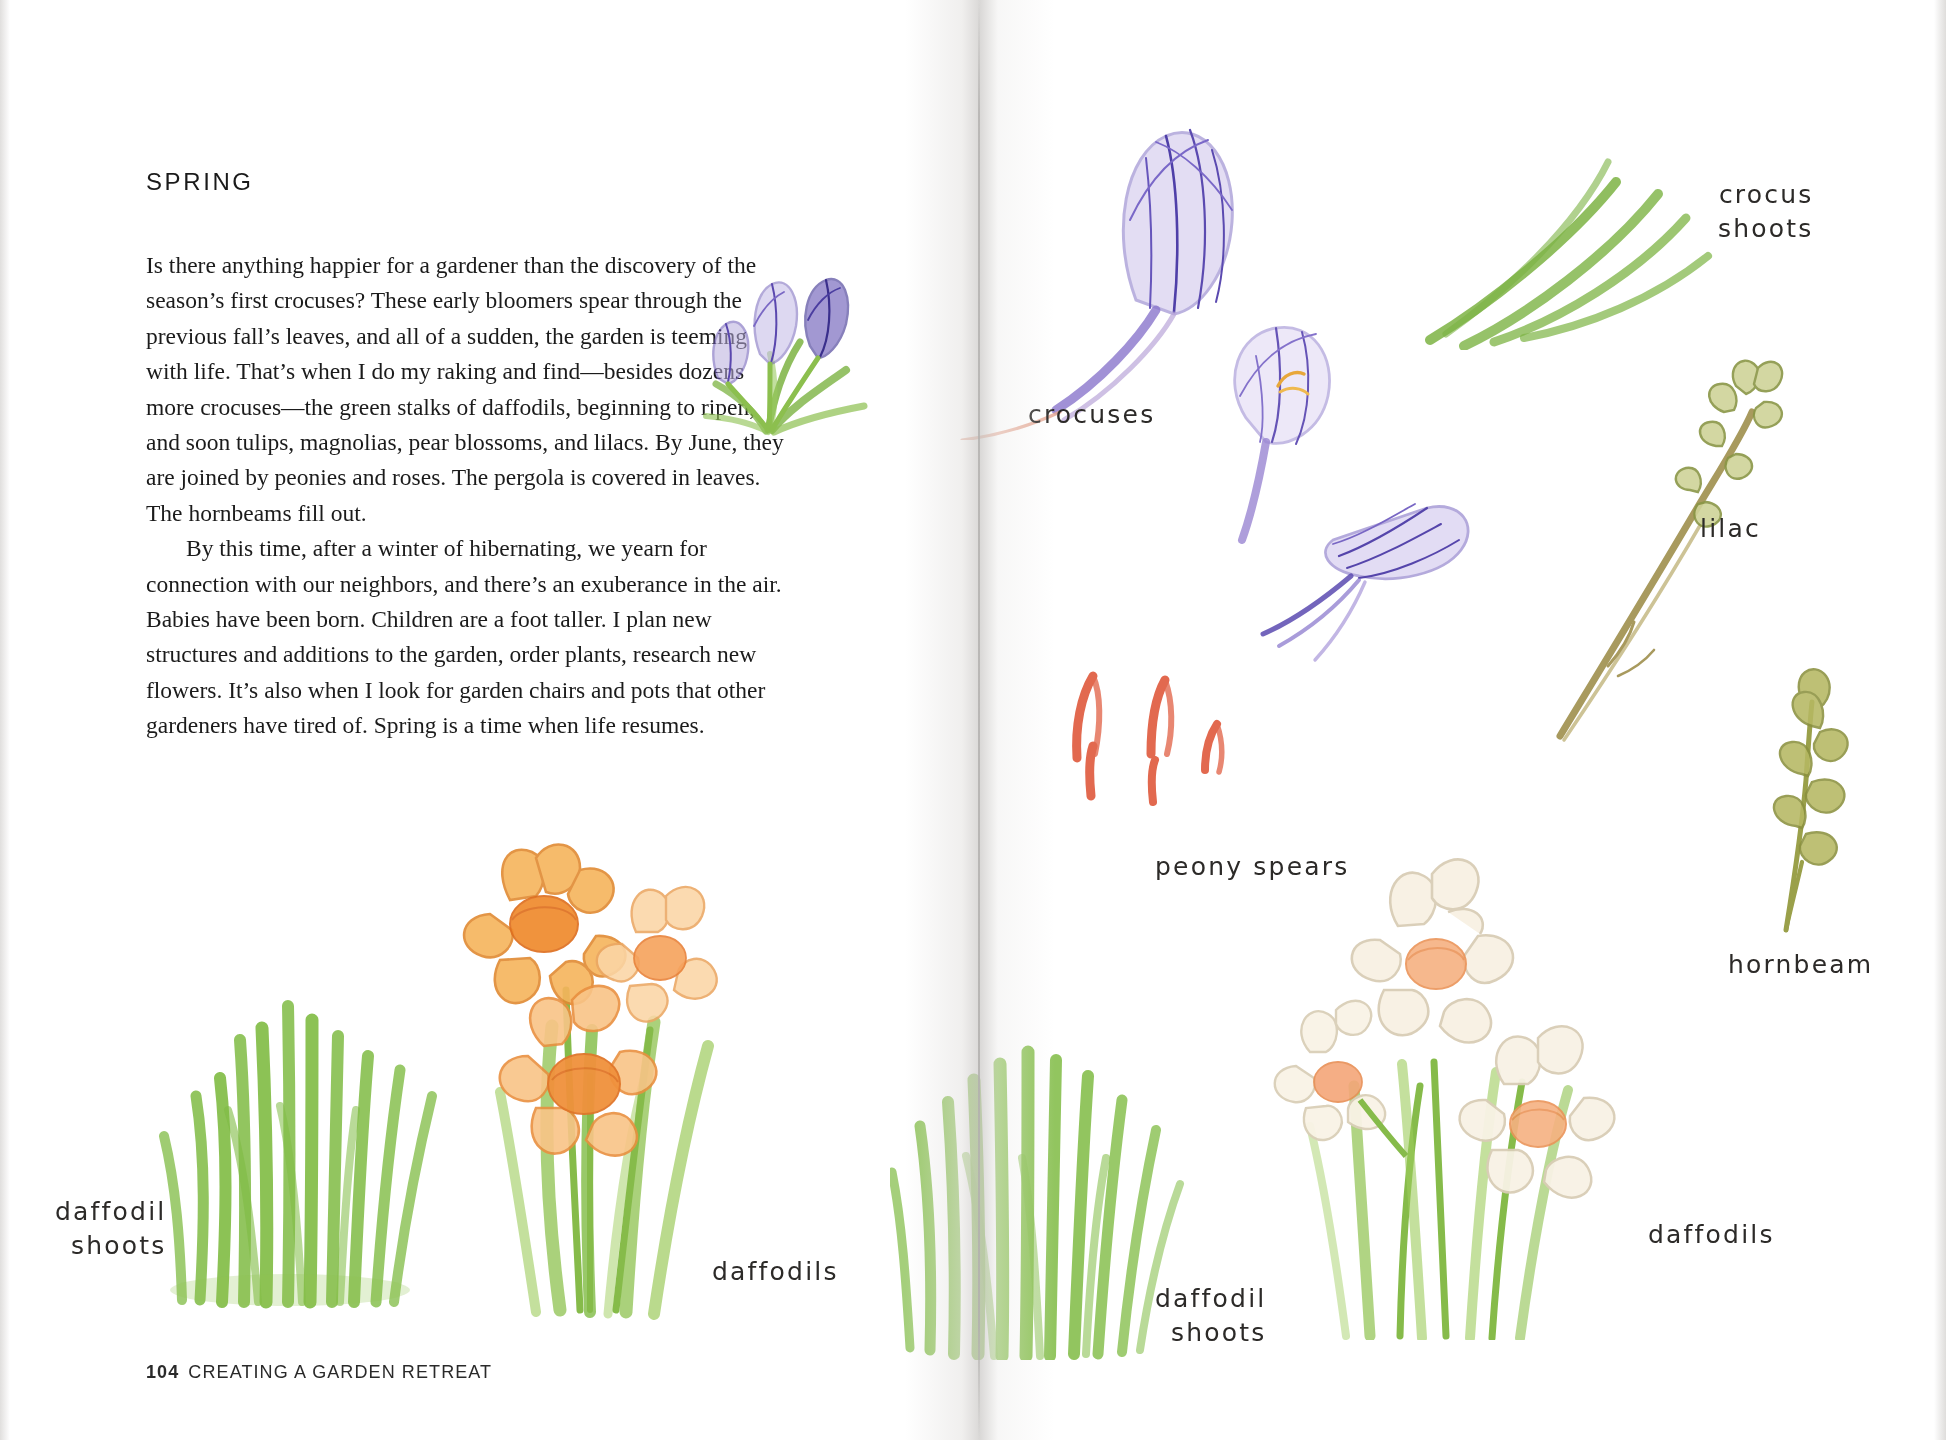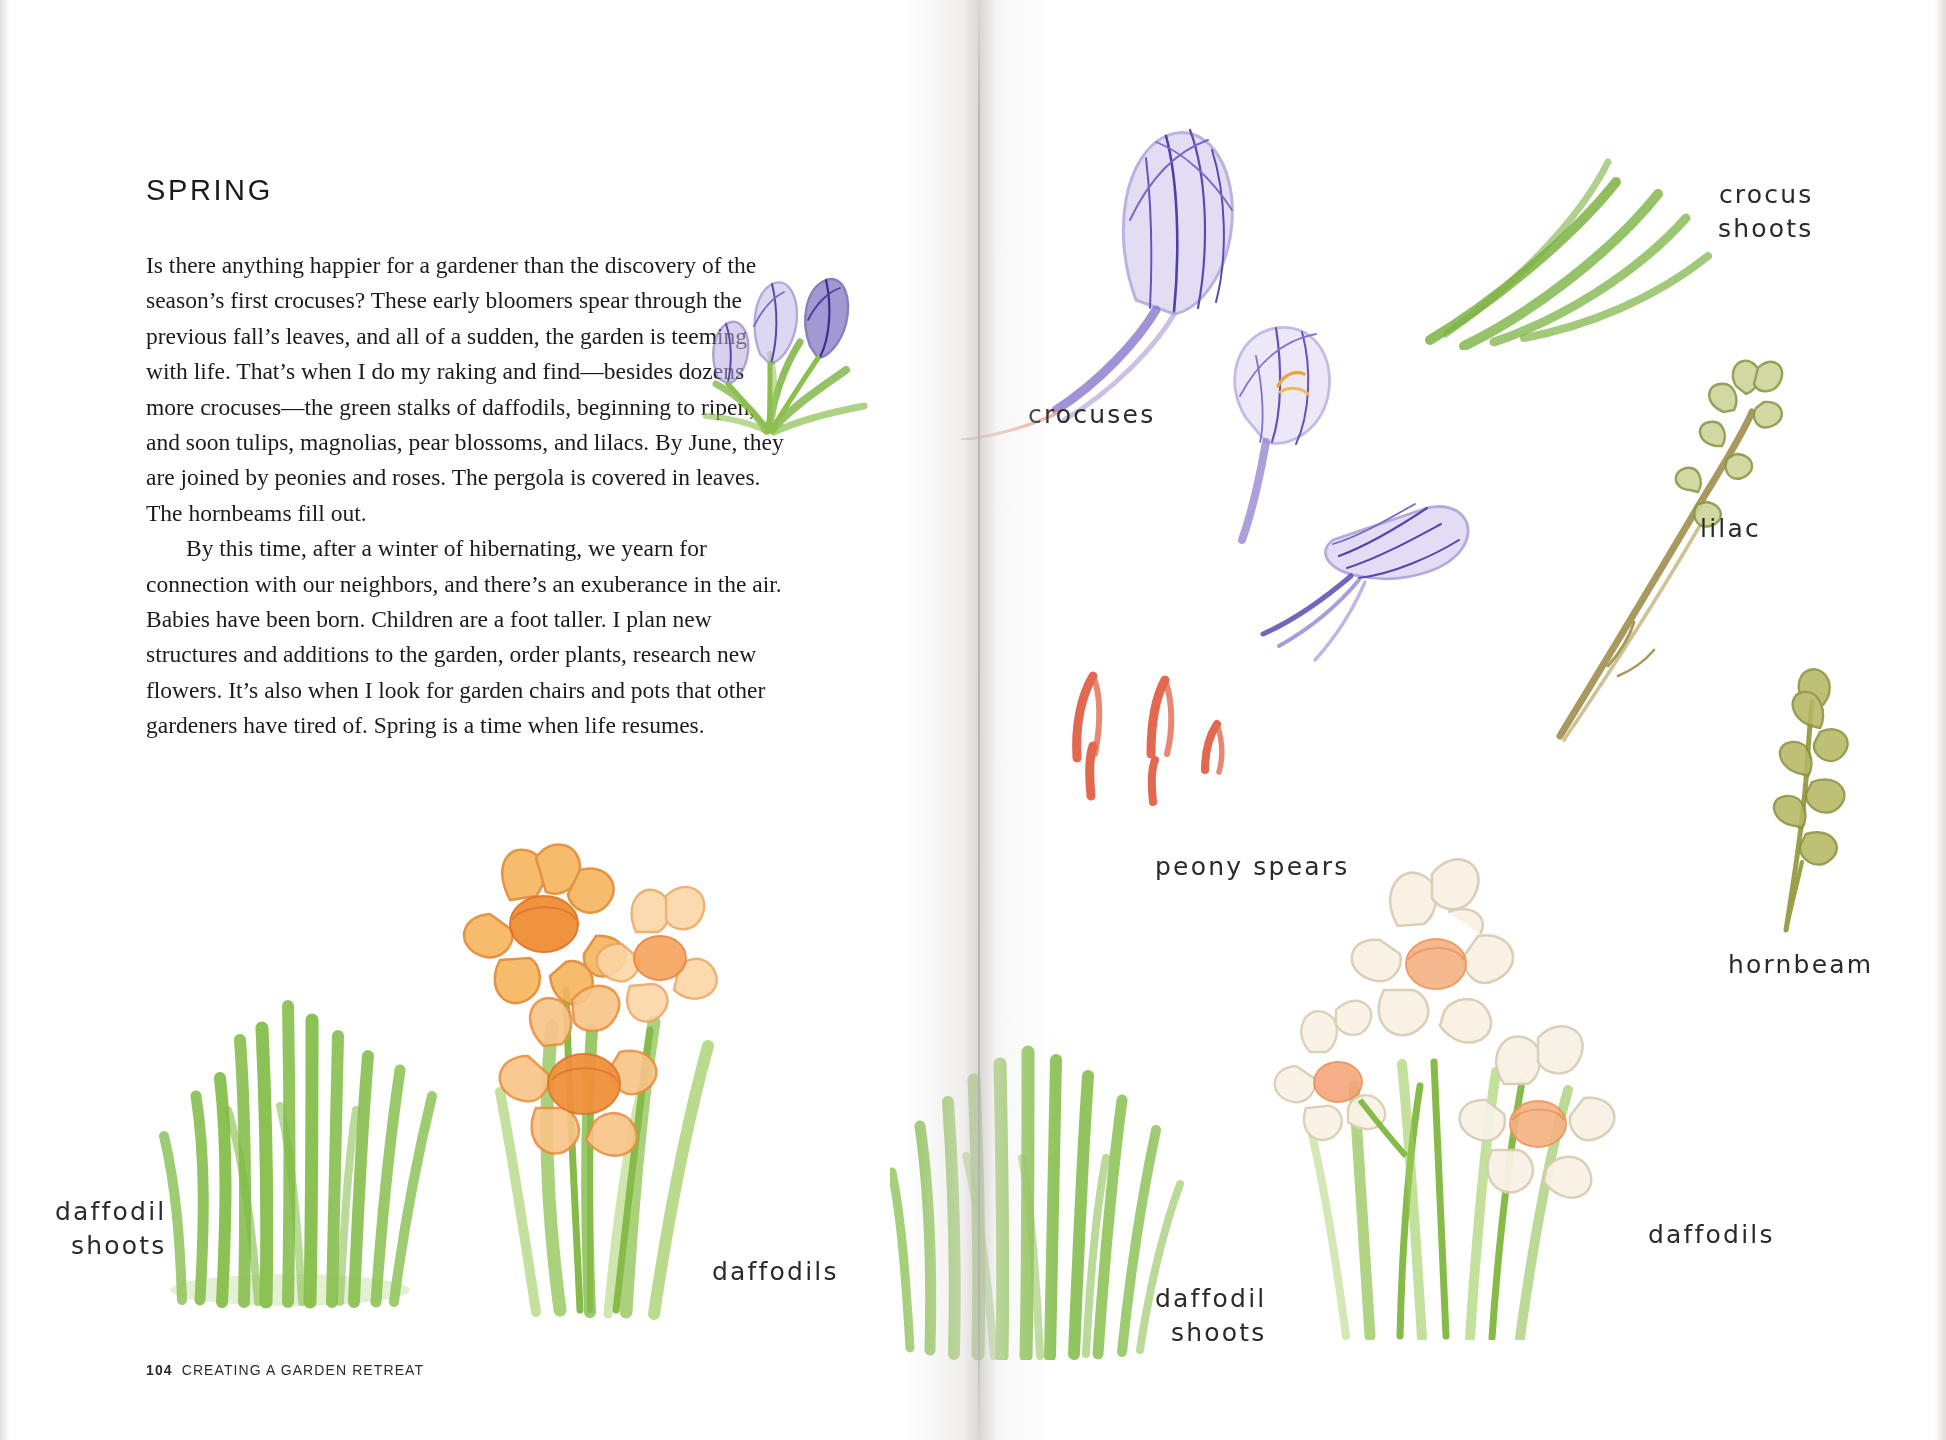--- a/index.html
+++ b/index.html
@@ -51,23 +51,23 @@
   .page-edge-right {
     position: absolute; top:0; right:0; width: 12px; height: 1440px;
     background: linear-gradient(to left, rgba(214,212,210,0.8), rgba(255,255,255,0));
     pointer-events:none;
   }
 
   
   .section-title {
     position: absolute;
     left: 146px;
-    top: 174px;
+    top: 168px;
     font-family: "Liberation Sans", sans-serif;
-    font-size: 29px;
+    font-size: 24px;
     letter-spacing: 2.6px;
     color: #1a1a1a;
     font-weight: 400;
   }
   .body-col {
     position: absolute;
     left: 146px;
     top: 248px;
     width: 640px;
     font-size: 23.5px;
@@ -77,21 +77,21 @@
     text-align: left;
   }
   .body-col p { margin: 0; }
   .body-col p.indent { text-indent: 40px; }
 
   .folio {
     position: absolute;
     left: 146px;
     top: 1362px;
     font-family: "Liberation Sans", sans-serif;
-    font-size: 14px;
+    font-size: 18px;
     letter-spacing: 1.1px;
     color: #2a2a2a;
   }
   .folio .num { font-weight: 700; margin-right: 9px; }
 
   
   .hand {
     position: absolute;
     font-family: "DejaVu Sans", sans-serif;
     font-size: 25px;

